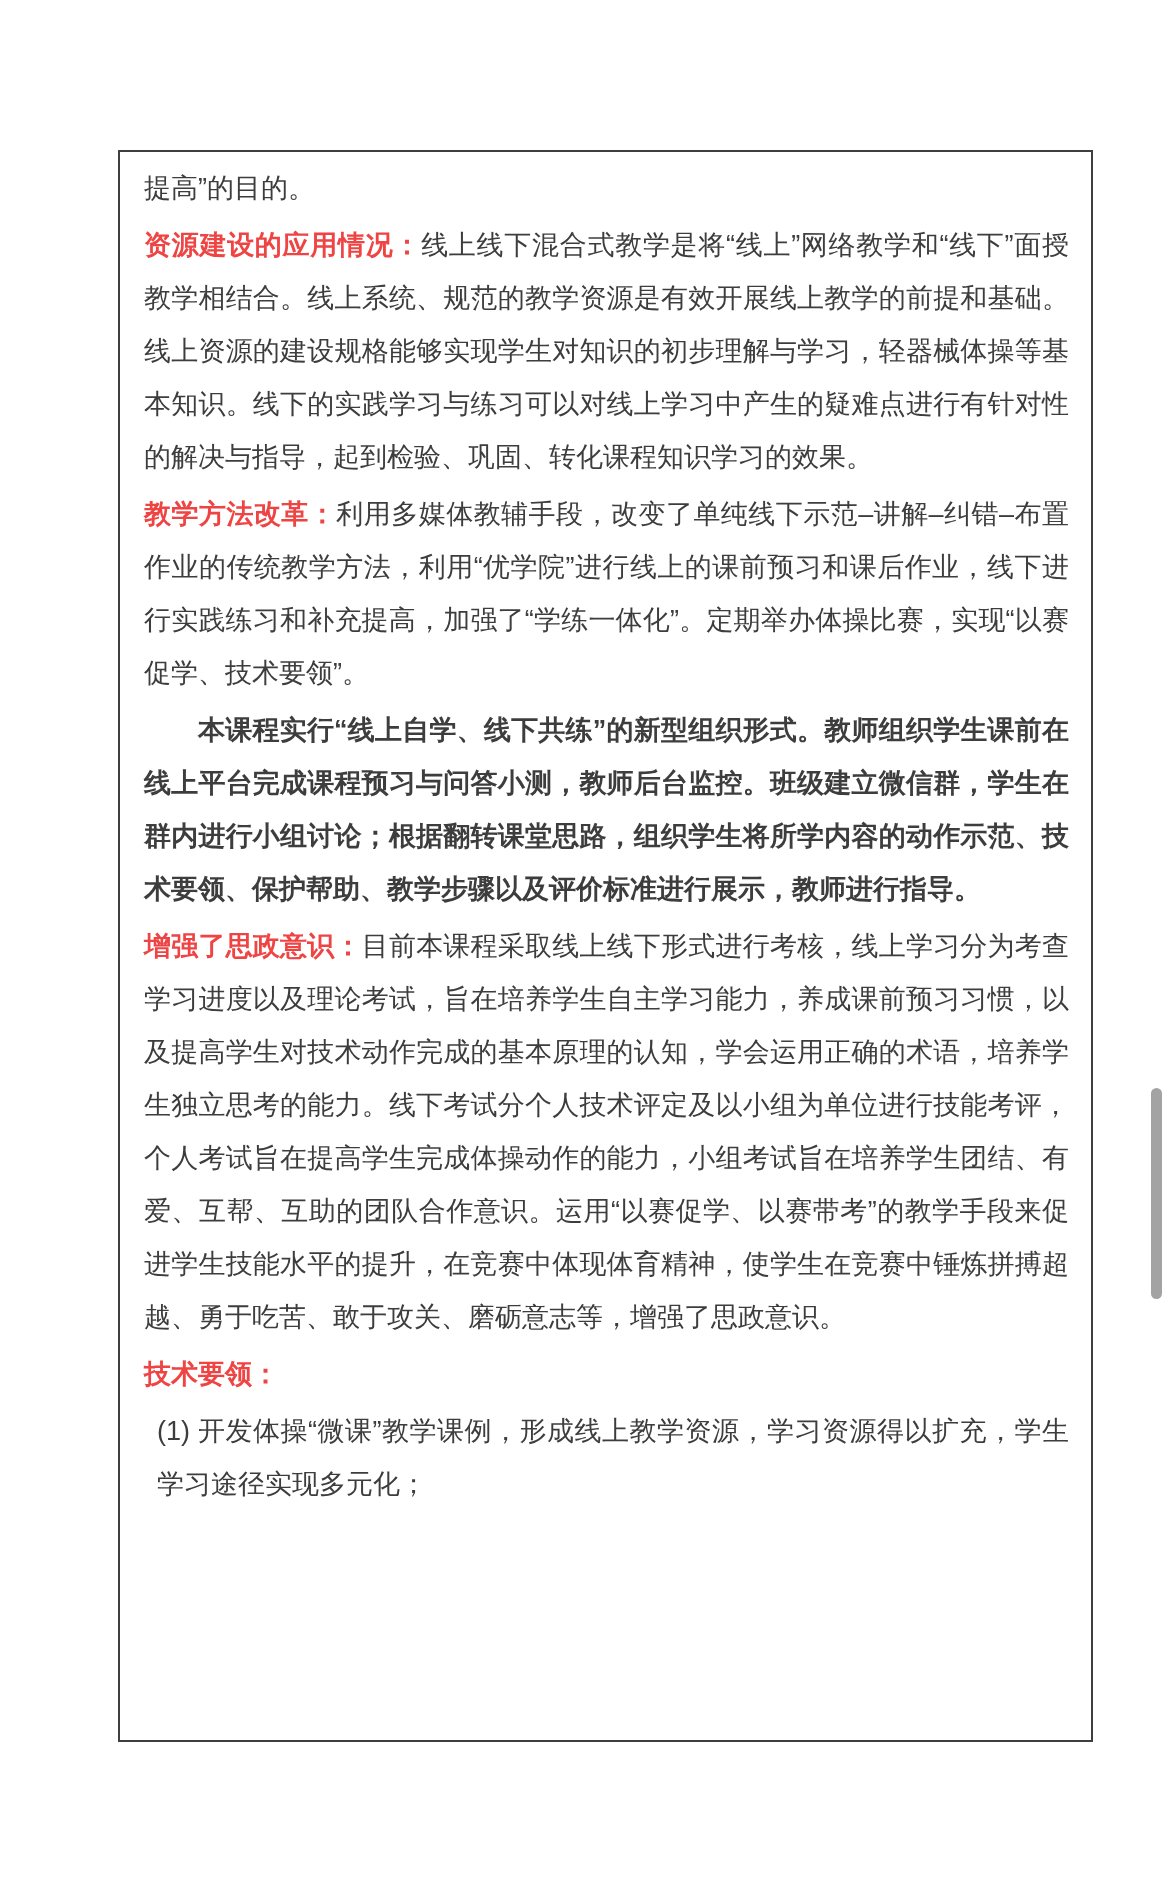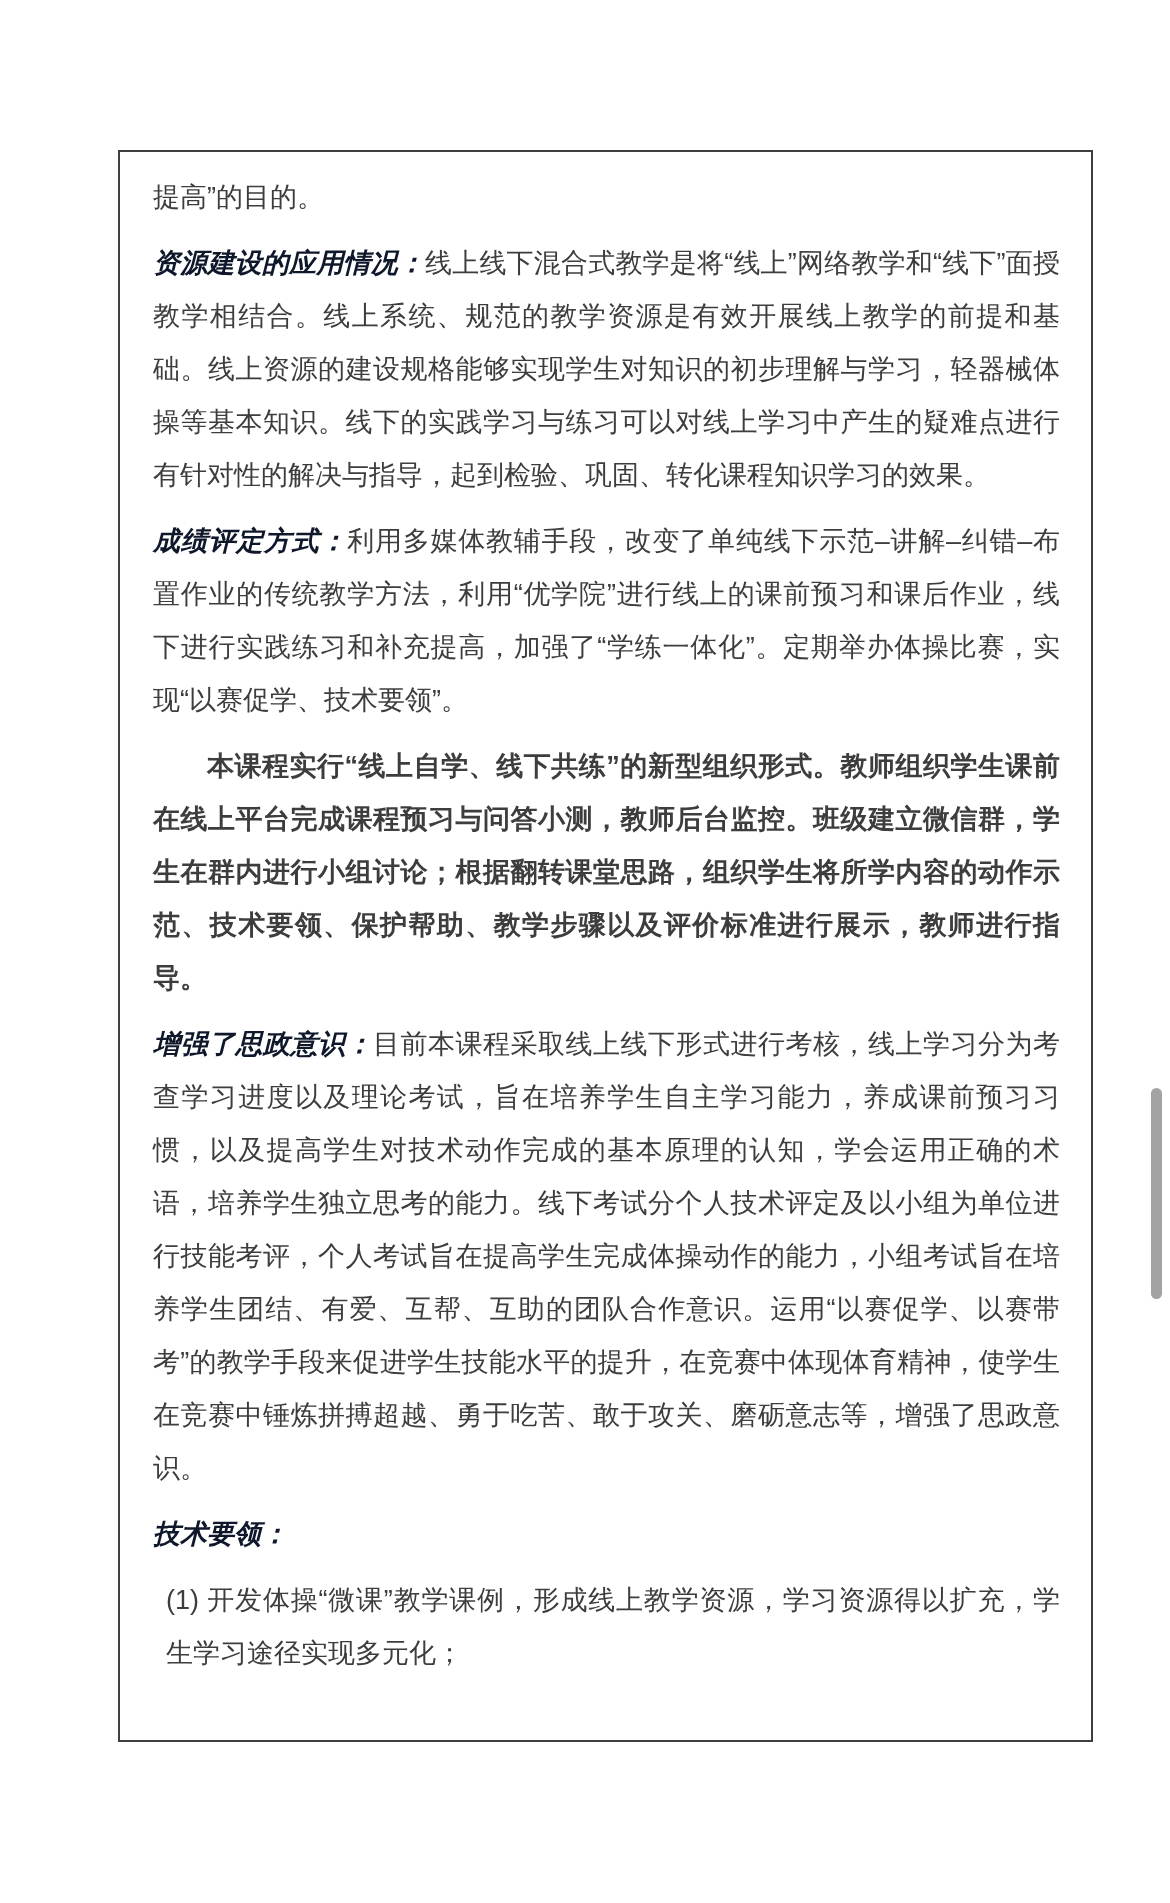--- a/index.html
+++ b/index.html
@@ -23,32 +23,31 @@
     top: 150px;
     width: 975px;
     height: 1592px;
     box-sizing: border-box;
     border: 2px solid #3f3f3f;
     padding: 6px 18px 0 20px;
     overflow: hidden;
     background: #ffffff;
   }
   .table-cell p {
-    margin: 13px;
+    margin: 4px;
     padding: 0;
     font-size: 27px;
     line-height: 53px;
     color: #3d3d3d;
     text-align: justify;
     overflow-wrap: break-word;
   }
   .table-cell p strong {
     font-weight: 700;
-    color: #0f172a;
-    font-style: italic;
+    color: #ef4444;
   }
   p.indent-first {
     text-indent: 2em;
     font-weight: bold;
   }
   p.list-line {
     padding-left: 13px;
   }
   .scrollbar-thumb {
     position: absolute;
@@ -61,21 +60,21 @@
   }
 </style>
 </head>
 <body>
 
 <div class="page">
 
   <div class="table-cell">
     <p><span>提高”的目的。</span></p>
     <p><strong>资源建设的应用情况：</strong><span>线上线下混合式教学是将“线上”网络教学和“线下”面授教学相结合。线上系统、规范的教学资源是有效开展线上教学的前提和基础。线上资源的建设规格能够实现学生对知识的初步理解与学习，轻器械体操等基本知识。线下的实践学习与练习可以对线上学习中产生的疑难点进行有针对性的解决与指导，起到检验、巩固、转化课程知识学习的效果。</span></p>
-    <p><strong>成绩评定方式：</strong><span>利用多媒体教辅手段，改变了单纯线下示范–讲解–纠错–布置作业的传统教学方法，利用“优学院”进行线上的课前预习和课后作业，线下进行实践练习和补充提高，加强了“学练一体化”。定期举办体操比赛，实现“以赛促学、技术要领”。</span></p>
+    <p><strong>教学方法改革：</strong><span>利用多媒体教辅手段，改变了单纯线下示范–讲解–纠错–布置作业的传统教学方法，利用“优学院”进行线上的课前预习和课后作业，线下进行实践练习和补充提高，加强了“学练一体化”。定期举办体操比赛，实现“以赛促学、技术要领”。</span></p>
     <p class="indent-first"><span>本课程实行“线上自学、线下共练”的新型组织形式。教师组织学生课前在线上平台完成课程预习与问答小测，教师后台监控。班级建立微信群，学生在群内进行小组讨论；根据翻转课堂思路，组织学生将所学内容的动作示范、技术要领、保护帮助、教学步骤以及评价标准进行展示，教师进行指导。</span></p>
     <p><strong>增强了思政意识：</strong><span>目前本课程采取线上线下形式进行考核，线上学习分为考查学习进度以及理论考试，旨在培养学生自主学习能力，养成课前预习习惯，以及提高学生对技术动作完成的基本原理的认知，学会运用正确的术语，培养学生独立思考的能力。线下考试分个人技术评定及以小组为单位进行技能考评，个人考试旨在提高学生完成体操动作的能力，小组考试旨在培养学生团结、有爱、互帮、互助的团队合作意识。运用“以赛促学、以赛带考”的教学手段来促进学生技能水平的提升，在竞赛中体现体育精神，使学生在竞赛中锤炼拼搏超越、勇于吃苦、敢于攻关、磨砺意志等，增强了思政意识。</span></p>
     <p><strong>技术要领：</strong></p>
     <p class="list-line"><span>(1) 开发体操“微课”教学课例，形成线上教学资源，学习资源得以扩充，学生学习途径实现多元化；</span></p>
   </div>
 
   <div class="scrollbar-thumb"></div>
 
 </div>
 

